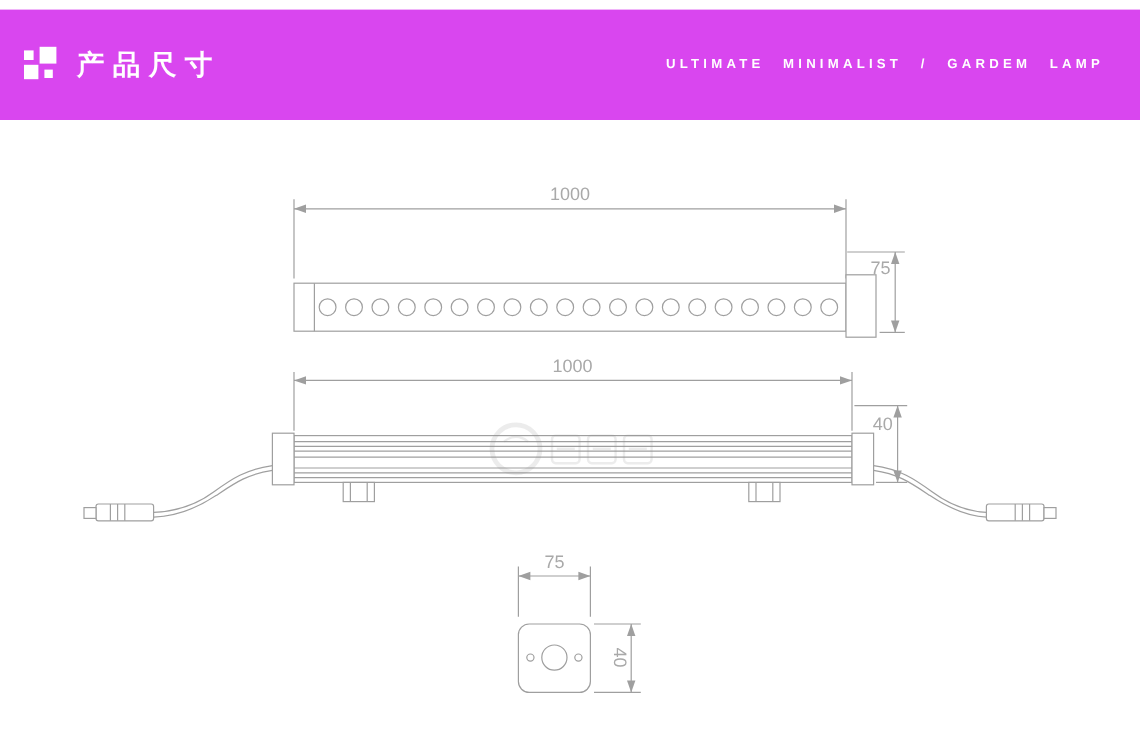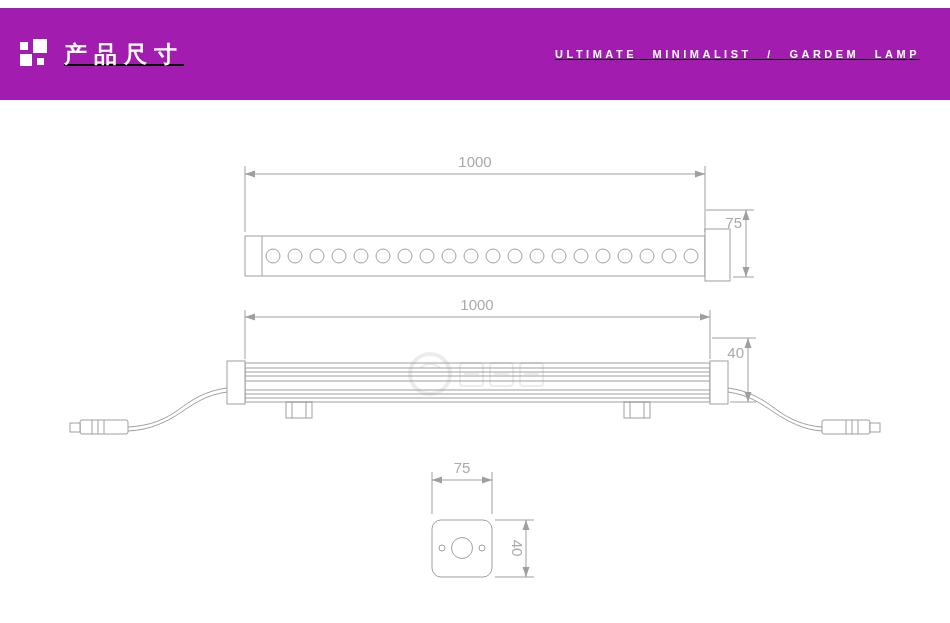--- a/index.html
+++ b/index.html
@@ -28,21 +28,21 @@
   .drawing{position:absolute;top:100px;left:0;}
   .ln{stroke:#9f9f9f;stroke-width:1;fill:none;}
   .lnw{stroke:#9f9f9f;stroke-width:1;fill:#ffffff;}
   .ah{fill:#9f9f9f;stroke:none;}
   .dimtxt{fill:#a9a9a9;font-family:"Liberation Sans",sans-serif;font-size:15px;}
   .wm{opacity:0.16;}
 </style>
 </head>
 <body>
 
-<div class="header" style="background: #a21caf; text-decoration: underline;">
+<div class="header" style="background: #d946ef;">
   <div class="logo">
     <div class="sq s1"></div>
     <div class="sq s2"></div>
     <div class="sq s3"></div>
     <div class="sq s4"></div>
   </div>
   <div class="title">产品尺寸</div>
   <div class="subtitle">ULTIMATE MINIMALIST / GARDEM LAMP</div>
 </div>
 

